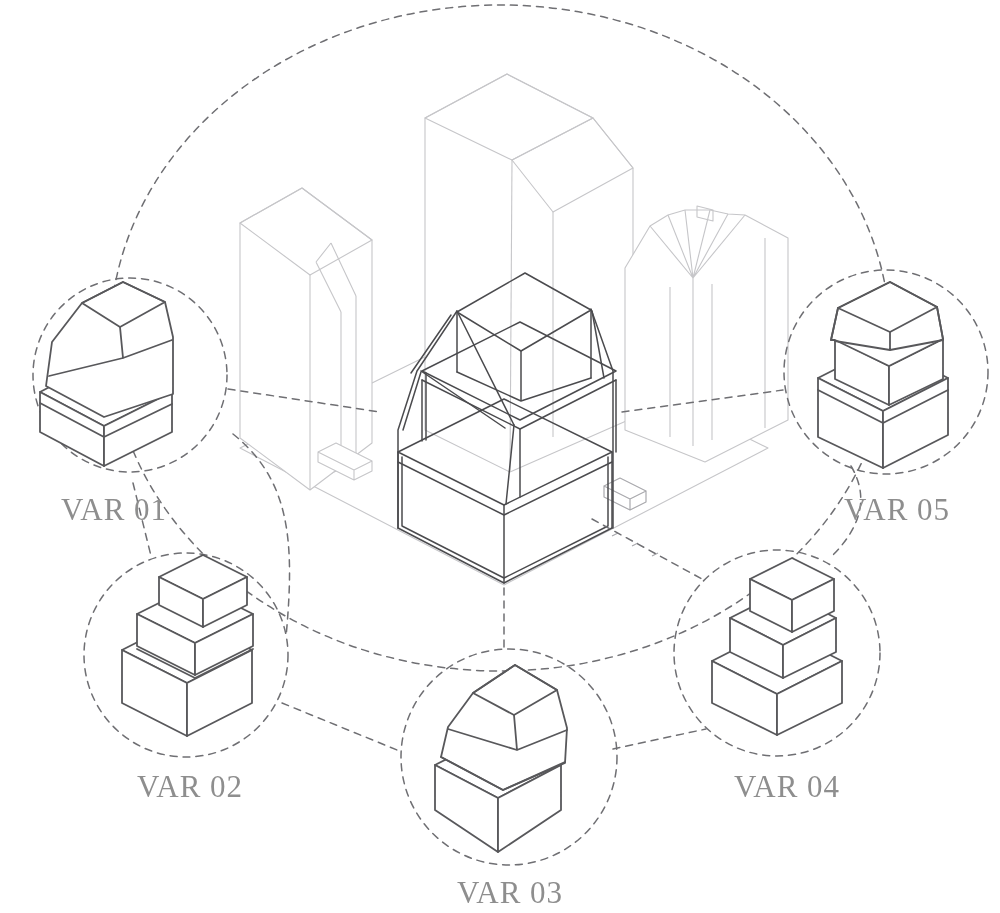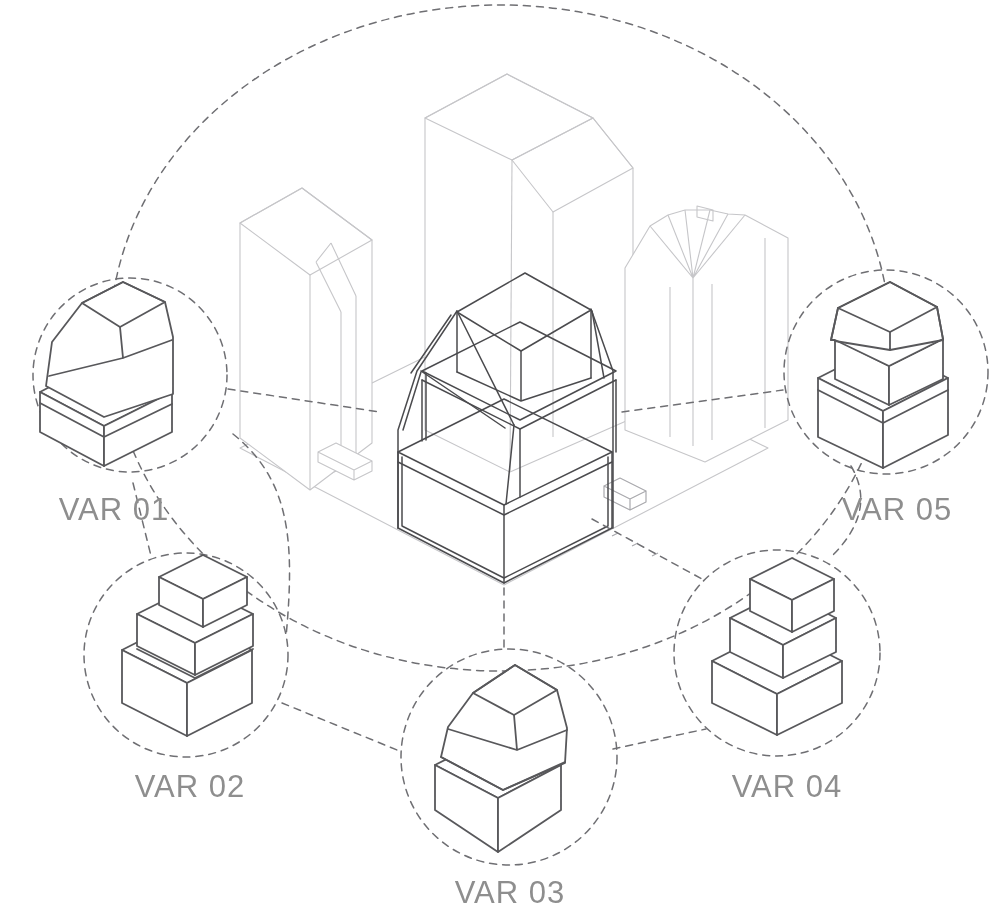--- a/index.html
+++ b/index.html
@@ -1,17 +1,17 @@
 <!DOCTYPE html>
 <html style="--bg: #ffffff; --ctx: #c6c6c9; --ctx2: #a9a9ad; --dark: #4b4b4e; --var: #58585b; --dash: #6f6f73; --label: #8e8e8e;"><head>
 <meta charset="utf-8">
 <style>
   html,body{margin:0;padding:0;background:#ffffff;}
   .stage{position:relative;width:1000px;height:913px;background:var(--bg,#fff);
-         font-family:Liberation Sans, sans-serif;overflow:hidden;}
+         font-family:Liberation Serif, serif;overflow:hidden;}
   svg{display:block}
   .ctx{stroke:var(--ctx,#c6c6c9);stroke-width:1.1;fill:none;stroke-linejoin:round;}
   .ctxf{stroke:var(--ctx,#c6c6c9);stroke-width:1.1;fill:#ffffff;stroke-linejoin:round;}
   .ctxm{stroke:var(--ctx2,#a9a9ad);stroke-width:1.2;fill:#ffffff;stroke-linejoin:round;}
   .dark{stroke:var(--dark,#4b4b4e);stroke-width:1.5;fill:none;stroke-linejoin:round;stroke-linecap:round;}
   .dash{stroke:var(--dash,#6f6f73);stroke-width:1.5;fill:none;stroke-dasharray:7 6;stroke-linecap:round;}
   .vr{stroke:var(--var,#58585b);stroke-width:1.8;fill:none;stroke-linejoin:round;stroke-linecap:round;}
   .vrf{stroke:var(--var,#58585b);stroke-width:1.8;fill:#ffffff;stroke-linejoin:round;}
   .lbl{fill:var(--label,#8e8e8e);font-size:31px;letter-spacing:1px;}
 </style>

